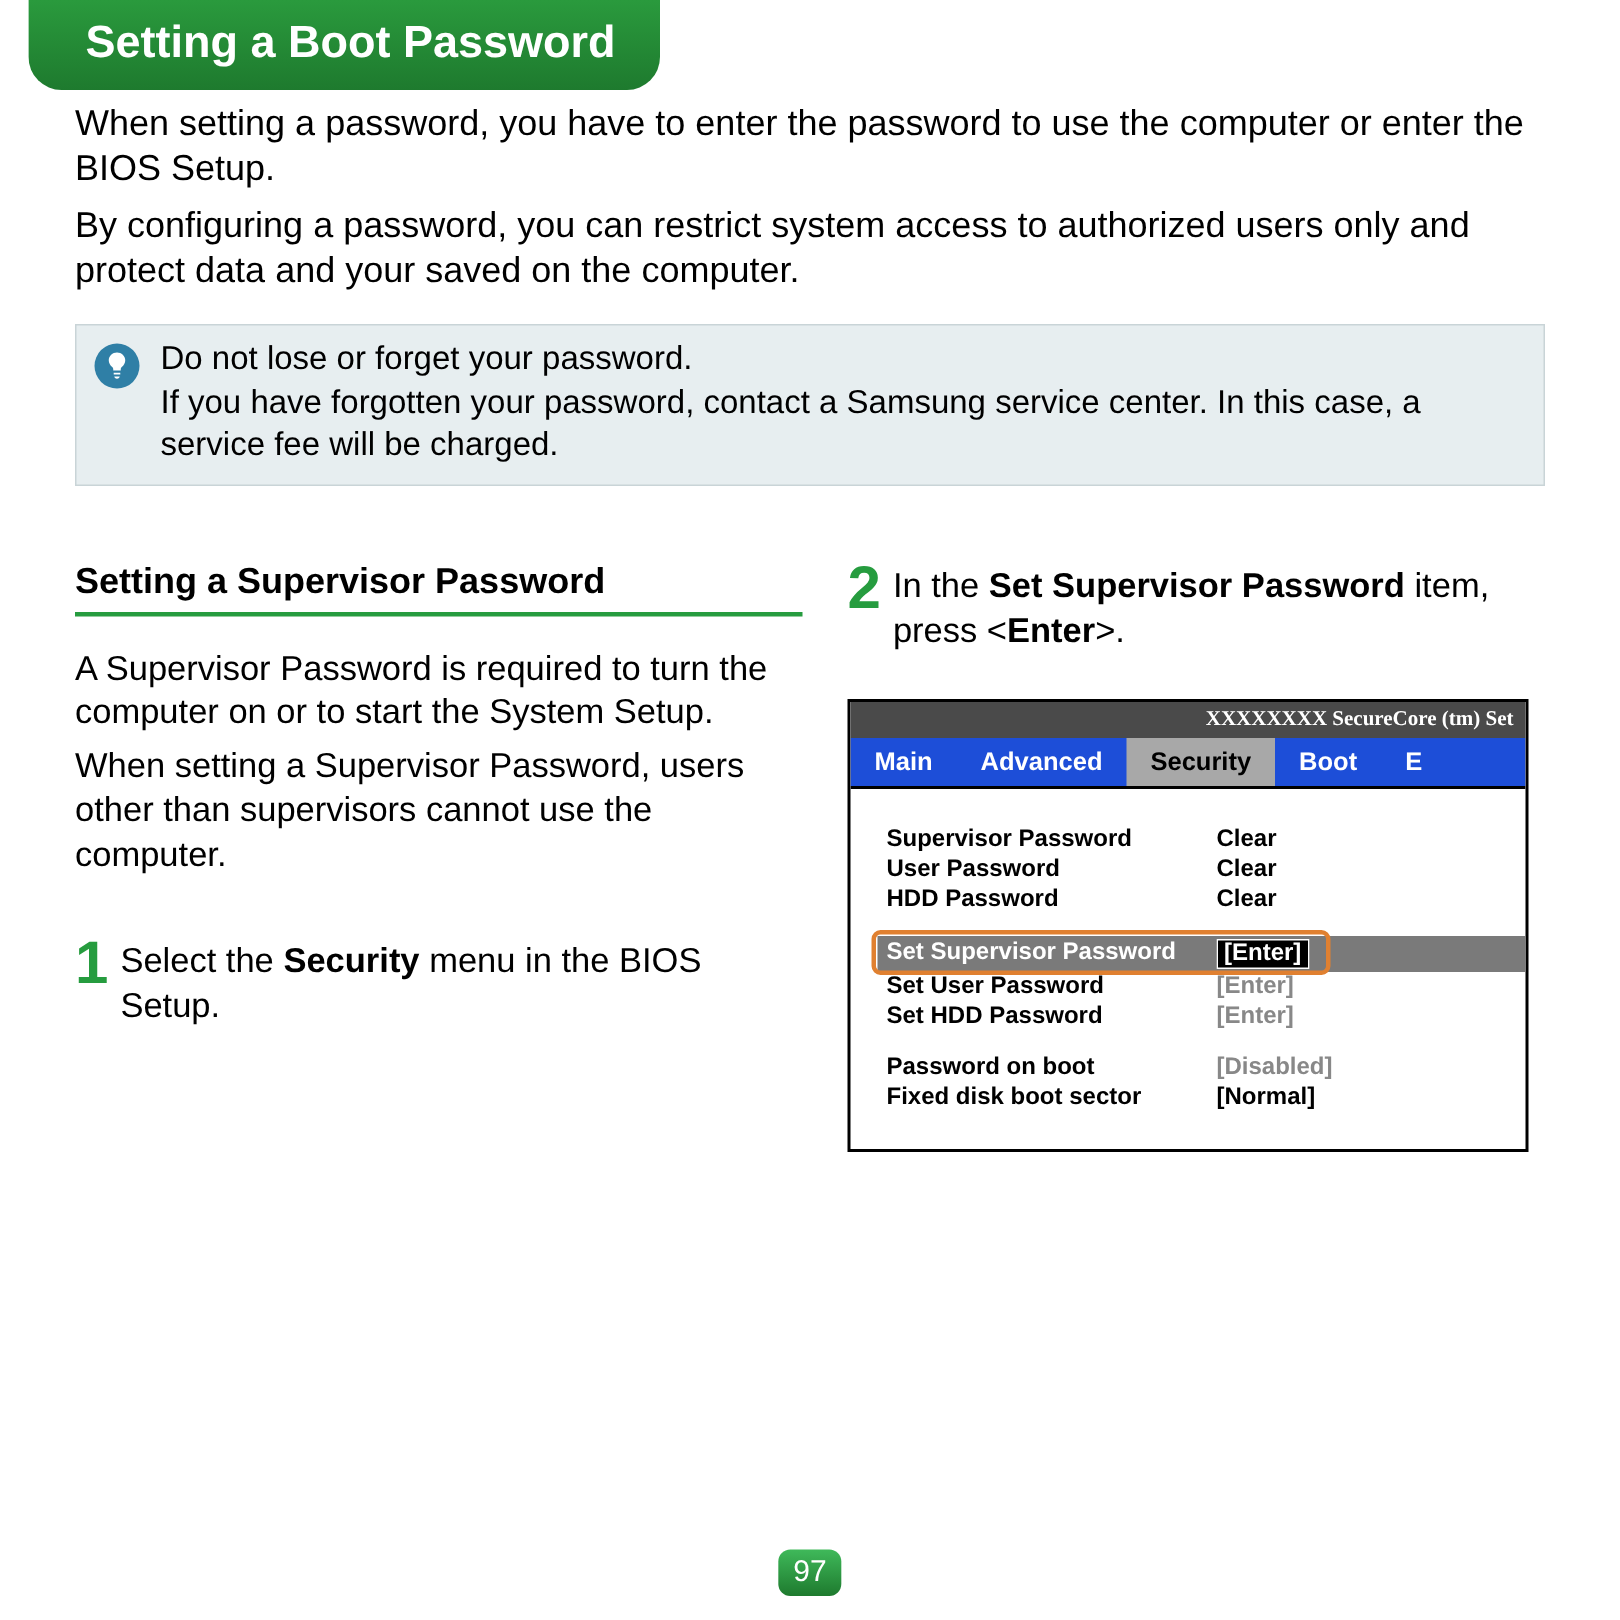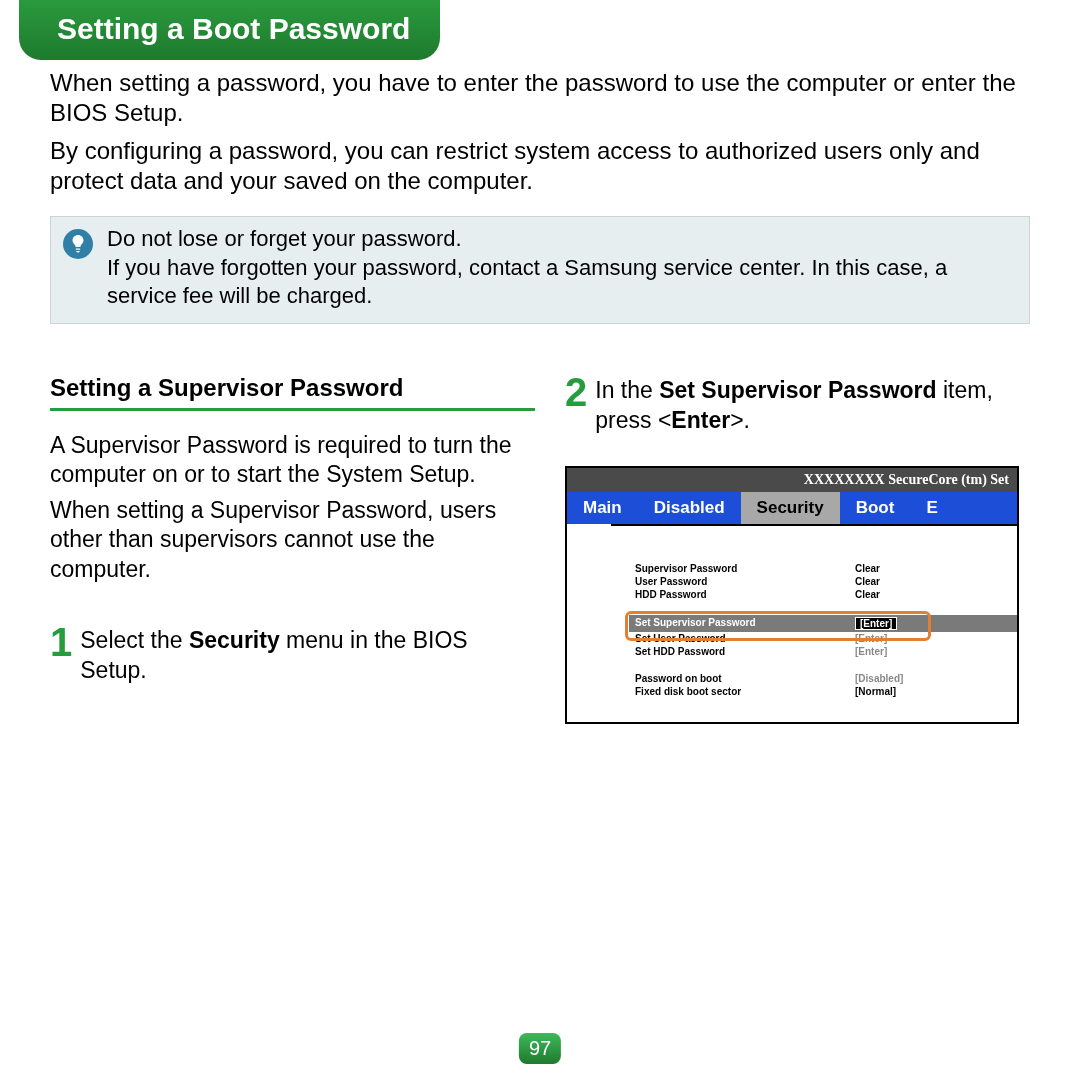--- a/index.html
+++ b/index.html
@@ -119,26 +119,25 @@
   }
   .bios-tab {
     padding: 6px 16px;
   }
   .bios-tab.active {
     background: #a8a8a8;
     color: #000;
   }
   .bios-content {
     border-top: 2px solid #000;
-    padding: 36px 0 24px 24px;
+    padding: 24px 0 24px 24px;
     font-family: Arial, sans-serif;
-    font-size: 10px;
+    font-size: 16px;
     font-weight: bold;
     color: #000;
-    margin-left: 44px;
   }
   .bios-row {
     display: flex;
     padding: 1px 0;
   }
   .bios-label { width: 220px; }
   .bios-val { color: #000; }
   .bios-val.gray { color: #888; }
   .bios-group-gap { height: 14px; }
   .bios-highlight-wrap {
@@ -221,21 +220,21 @@
       <div class="step-num">2</div>
       <div class="step-text">
         <span>In the </span><b>Set Supervisor Password</b><span> item, press &lt;</span><b>Enter</b><span>&gt;.</span>
       </div>
     </div>
 
     <div class="bios-shot">
       <div class="bios-titlebar">XXXXXXXX SecureCore (tm) Set</div>
       <div class="bios-tabs">
         <div class="bios-tab">Main</div>
-        <div class="bios-tab">Disabled</div>
+        <div class="bios-tab">Advanced</div>
         <div class="bios-tab active">Security</div>
         <div class="bios-tab">Boot</div>
         <div class="bios-tab">E</div>
       </div>
       <div class="bios-content">
         <div class="bios-row">
           <div class="bios-label">Supervisor Password</div>
           <div class="bios-val">Clear</div>
         </div>
         <div class="bios-row">

